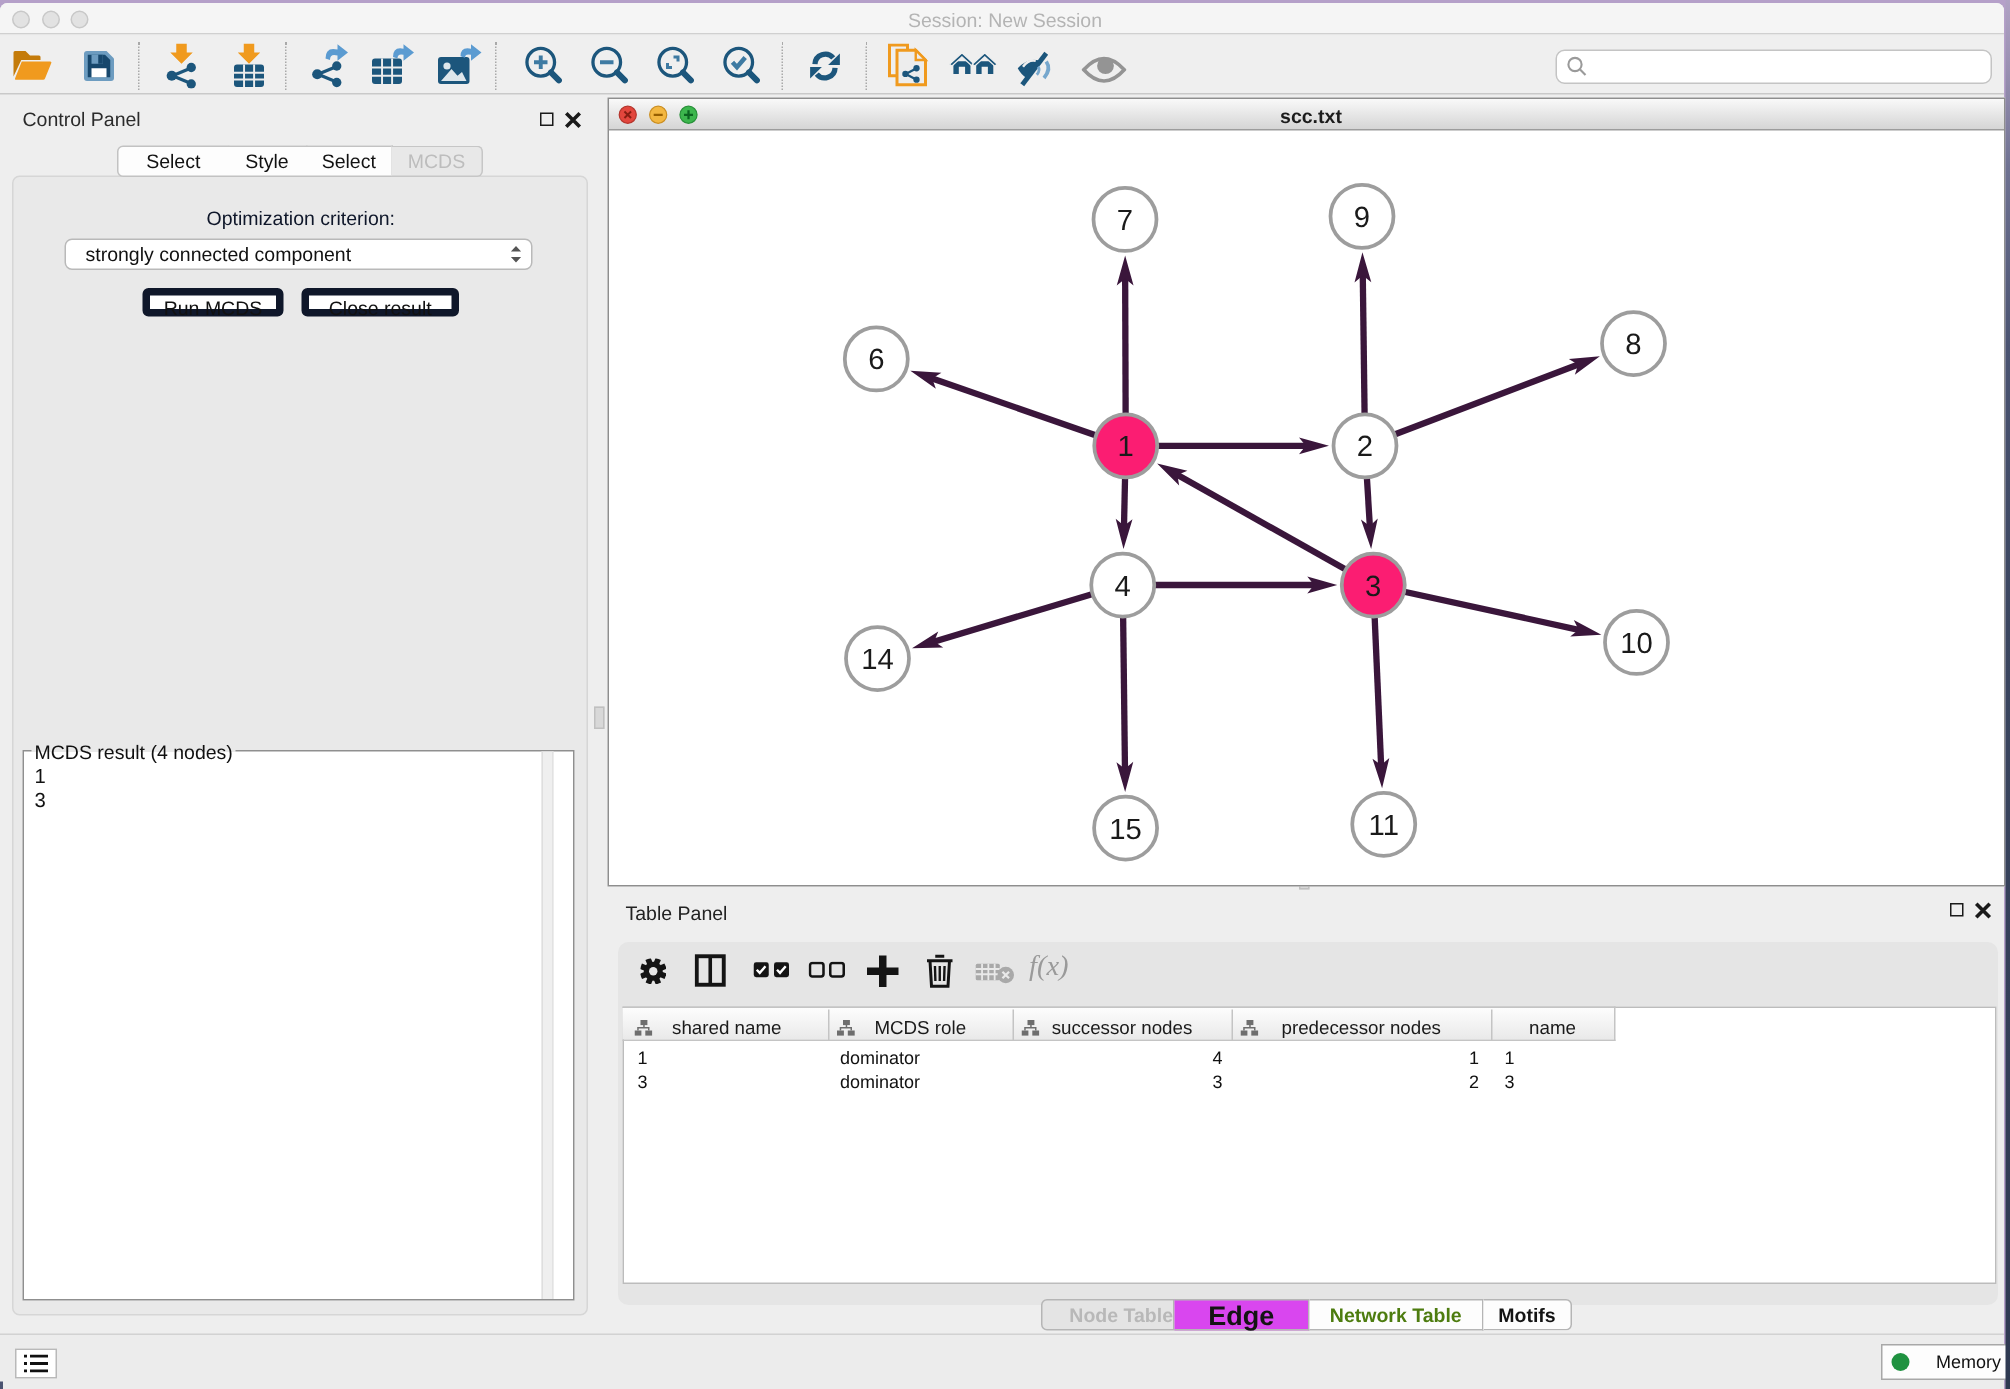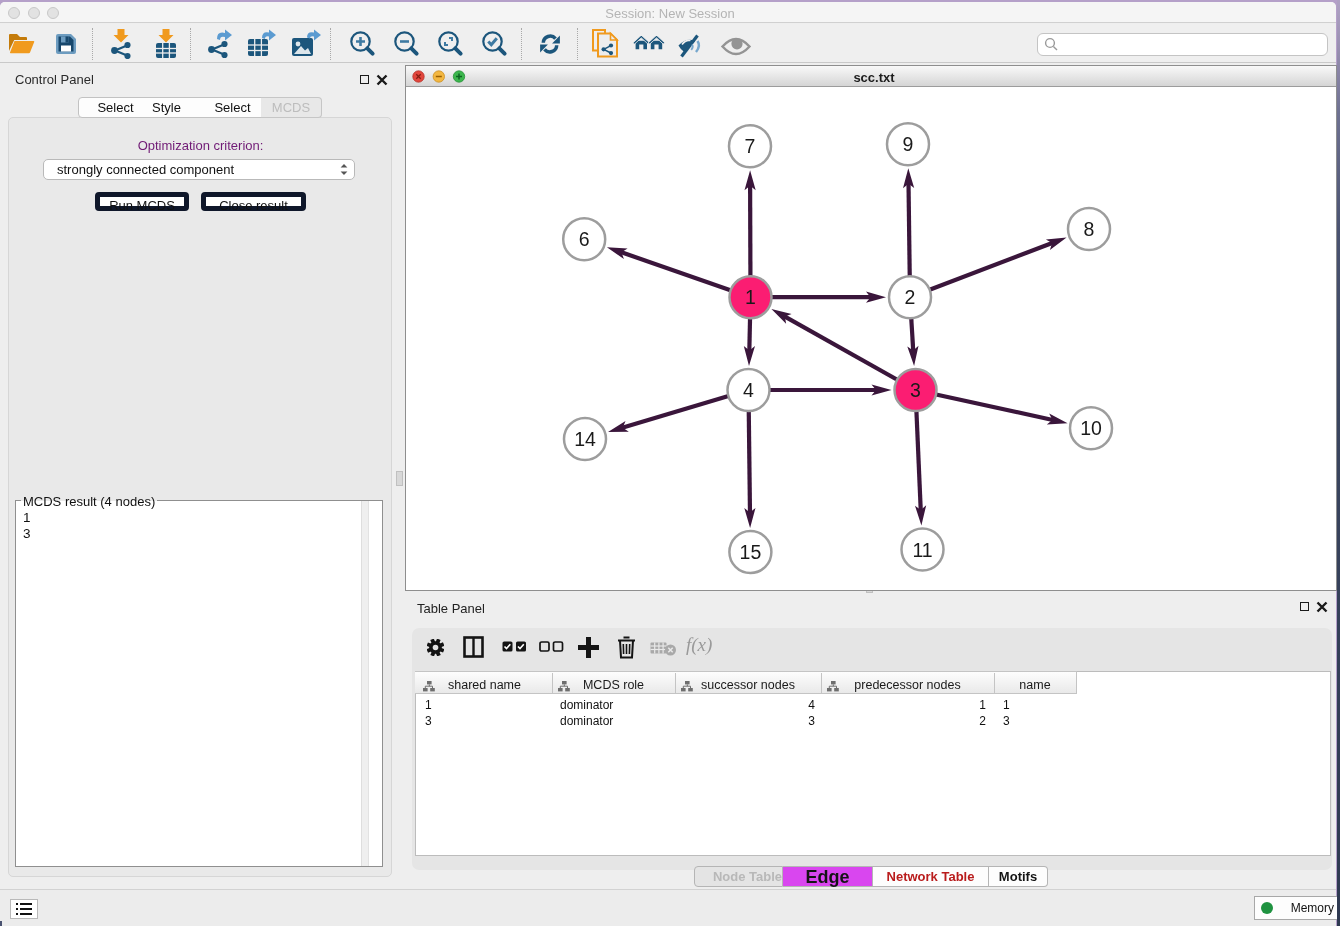--- a/index.html
+++ b/index.html
@@ -149,25 +149,25 @@
 
 <div class="abs" style="left:15px;top:72px;font-size:13px;color:#2b2b2b">Control Panel</div>
 <div class="abs" style="left:360px;top:75px;width:9px;height:9px;border:1.5px solid #1a1a1a"></div>
 <svg class="abs" style="left:376px;top:74px" width="12" height="12" viewBox="0 0 12 12">
     <path d="M1.5 1.5 L10.5 10.5 M10.5 1.5 L1.5 10.5" stroke="#1a1a1a" stroke-width="2.4"></path>
   </svg>
 
 <div class="abs" style="left:8px;top:117px;width:384px;height:760px;background:#e9e9e9;border:1px solid #d6d6d6;border-radius:5px"></div>
 
 <div class="abs" style="left:78px;top:97px;width:75px;height:21px;background:#fdfdfd;border:1px solid #c2c2c2;border-radius:4px 0 0 4px;font-size:13px;color:#111;text-align:center;line-height:20px">Select</div>
-<div class="abs" style="left:152px;top:97px;width:53px;height:21px;background:#fdfdfd;border:1px solid #c2c2c2;border-left:none;font-size:13px;color:#111;line-height:20px">Style</div>
+<div class="abs" style="left:152px;top:97px;width:53px;height:21px;background:#fdfdfd;border:1px solid #c2c2c2;border-left:none;font-size:13px;color:#111;text-align:center;line-height:20px">Style</div>
 <div class="abs" style="left:204px;top:97px;width:58px;height:21px;background:#fdfdfd;border:1px solid #c2c2c2;border-left:none;font-size:13px;color:#111;text-align:center;line-height:20px">Select</div>
 <div class="abs" style="left:261px;top:97px;width:61px;height:21px;background:#e8e8e8;border:1px solid #c6c6c6;border-left:none;border-radius:0 4px 4px 0;font-size:13px;color:#bdbdbd;text-align:center;line-height:20px">MCDS</div>
 
-<div class="abs" style="left:9px;top:138px;width:383px;text-align:center;font-size:13px;color:#701a75">Optimization criterion:</div>
+<div class="abs" style="left:9px;top:138px;width:383px;text-align:center;font-size:13px;color:#0f172a">Optimization criterion:</div>
 
 <div class="abs" style="left:43px;top:159px;width:312px;height:21px;background:#fff;border:1px solid #b9b9b9;border-radius:5px;font-size:13px;color:#111;line-height:20px;padding-left:13px">strongly connected component</div>
 <svg class="abs" style="left:339px;top:163px" width="10" height="13" viewBox="0 0 10 13">
     <path d="M1.6 4.6 L5 1 L8.4 4.6 Z M1.6 8.4 L5 12 L8.4 8.4 Z" fill="#555"></path>
   </svg>
 
 <div class="btn" style="left:95px;top:192px;width:94px;height:19px;line-height:17px">Run MCDS</div>
 <div class="btn" style="left:201px;top:192px;width:105px;height:19px;line-height:17px">Close result</div>
 
 <div class="abs" style="left:15px;top:500px;width:368px;height:367px;background:#fff;border:1px solid #8f8f8f"></div>
@@ -356,21 +356,21 @@
 <div class="abs" style="left:821px;top:698px;width:165px;text-align:right;font-size:12px;color:#111">1</div>
 <div class="abs" style="left:1003px;top:698px;font-size:12px;color:#111">1</div>
 <div class="abs" style="left:425px;top:714px;font-size:12px;color:#111">3</div>
 <div class="abs" style="left:560px;top:714px;font-size:12px;color:#111">dominator</div>
 <div class="abs" style="left:675px;top:714px;width:140px;text-align:right;font-size:12px;color:#111">3</div>
 <div class="abs" style="left:821px;top:714px;width:165px;text-align:right;font-size:12px;color:#111">2</div>
 <div class="abs" style="left:1003px;top:714px;font-size:12px;color:#111">3</div>
 
 <div class="abs" style="left:694px;top:866px;width:89px;height:21px;background:#e4e4e4;border:1px solid #b5b5b5;border-radius:4px 0 0 4px;font-size:13px;font-weight:700;color:#b8b8b8;text-align:right;line-height:20px">Node Table</div>
 <div class="abs" style="left:783px;top:866px;width:90px;height:21px;background:#d946ef;border:1px solid #b5b5b5;border-left:none;border-radius:0;font-size:18px;font-weight:700;color:#141414;text-align:center;line-height:20px">Edge Table</div>
-<div class="abs" style="left:873px;top:866px;width:116px;height:21px;background:#fdfdfd;border:1px solid #b5b5b5;border-left:none;border-radius:0;font-size:13px;font-weight:700;color:#b91c1c;text-align:center;line-height:20px">Network Table</div>
+<div class="abs" style="left:873px;top:866px;width:116px;height:21px;background:#fdfdfd;border:1px solid #b5b5b5;border-left:none;border-radius:0;font-size:13px;font-weight:700;color:#4d7c0f;text-align:center;line-height:20px">Network Table</div>
 <div class="abs" style="left:989px;top:866px;width:59px;height:21px;background:#fdfdfd;border:1px solid #b5b5b5;border-left:none;border-radius:0 4px 4px 0;font-size:13px;font-weight:700;color:#141414;text-align:center;line-height:20px">Motifs</div>
 
 <div class="abs" style="left:0;top:889px;width:1336px;height:37px;background:#ececec;border-top:1px solid #d2d2d2"></div>
 <div class="abs" style="left:10px;top:899px;width:28px;height:20px;background:#fff;border:1px solid #b9b9b9"></div>
 <svg class="abs" style="left:16px;top:903px" width="16" height="12" viewBox="0 0 16 12">
     <g fill="#111">
       <rect x="0" y="0" width="2" height="2"></rect>
       <rect x="0" y="5" width="2" height="2"></rect>
       <rect x="0" y="10" width="2" height="2"></rect>
       <rect x="4" y="0" width="12" height="2"></rect>

